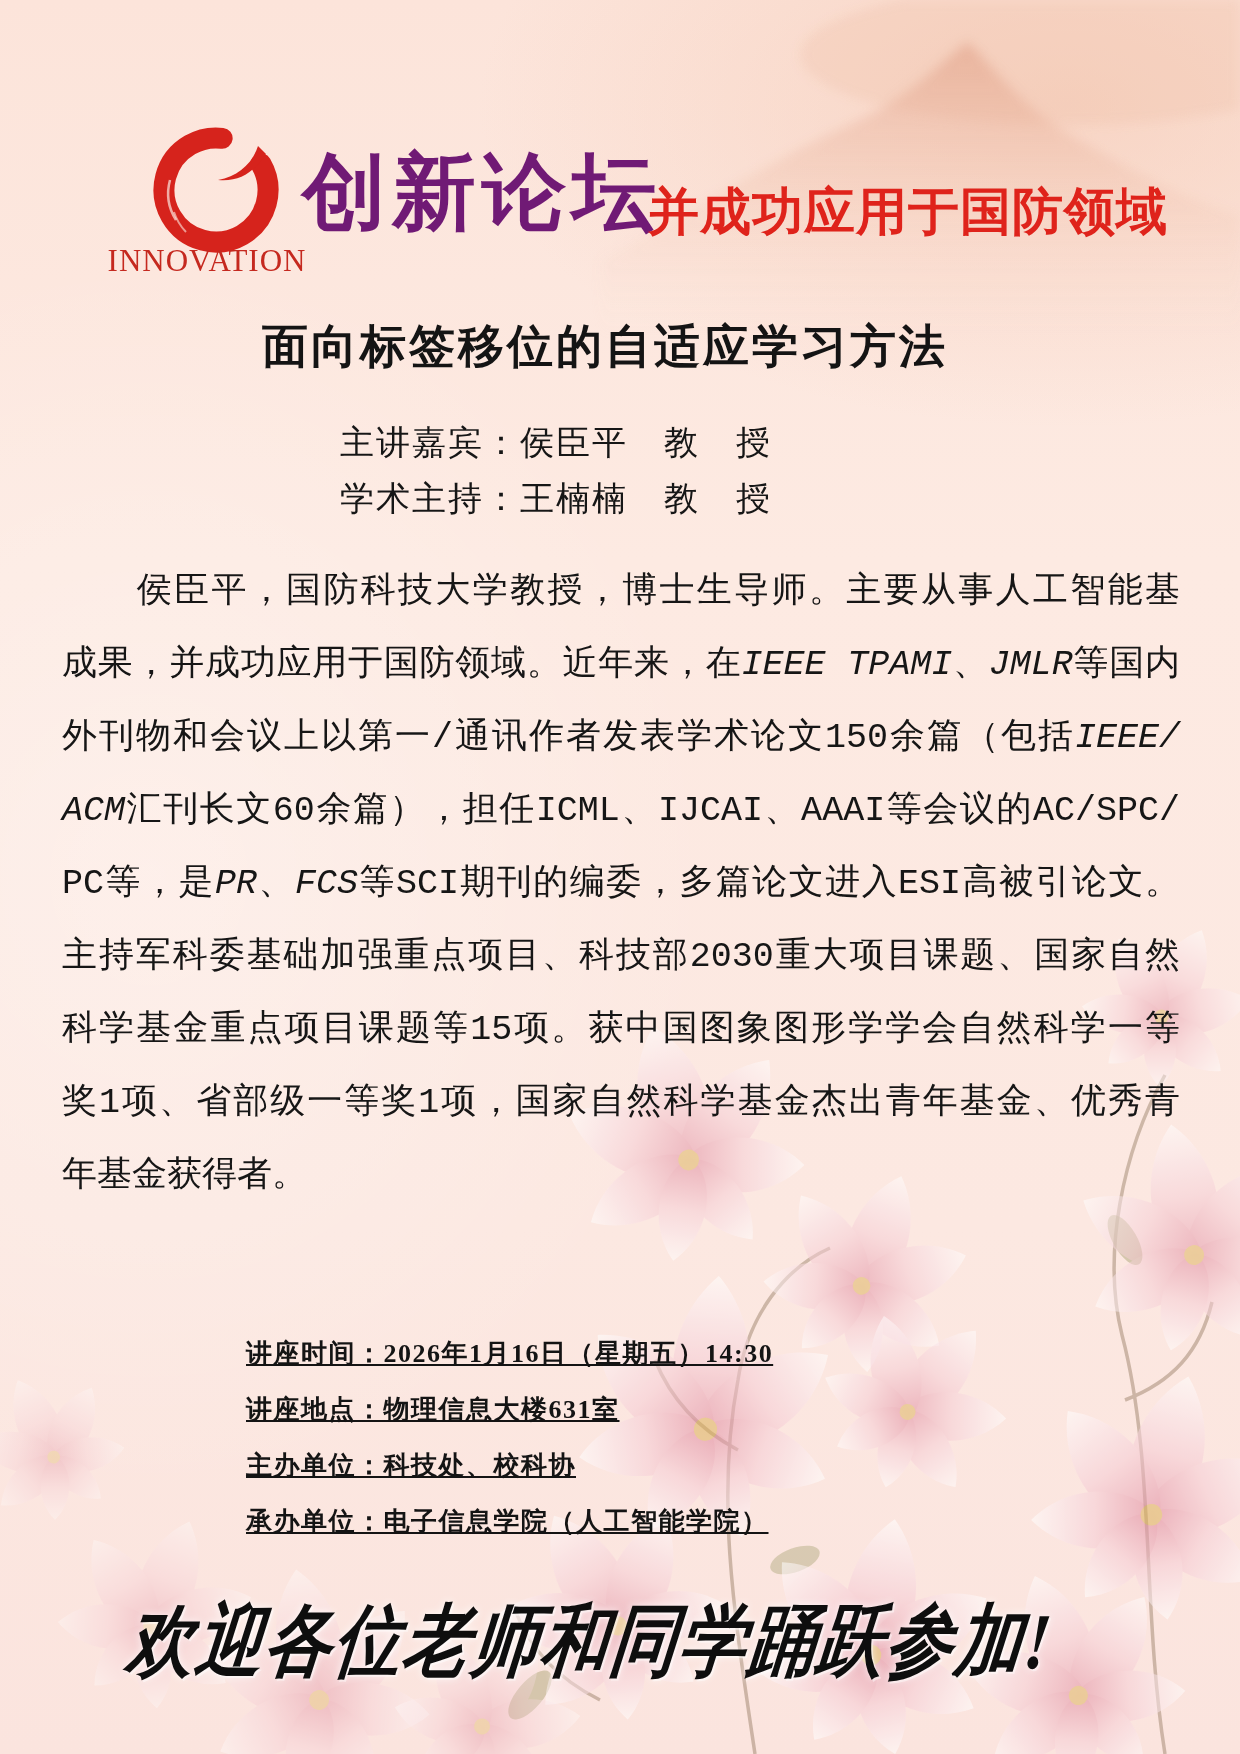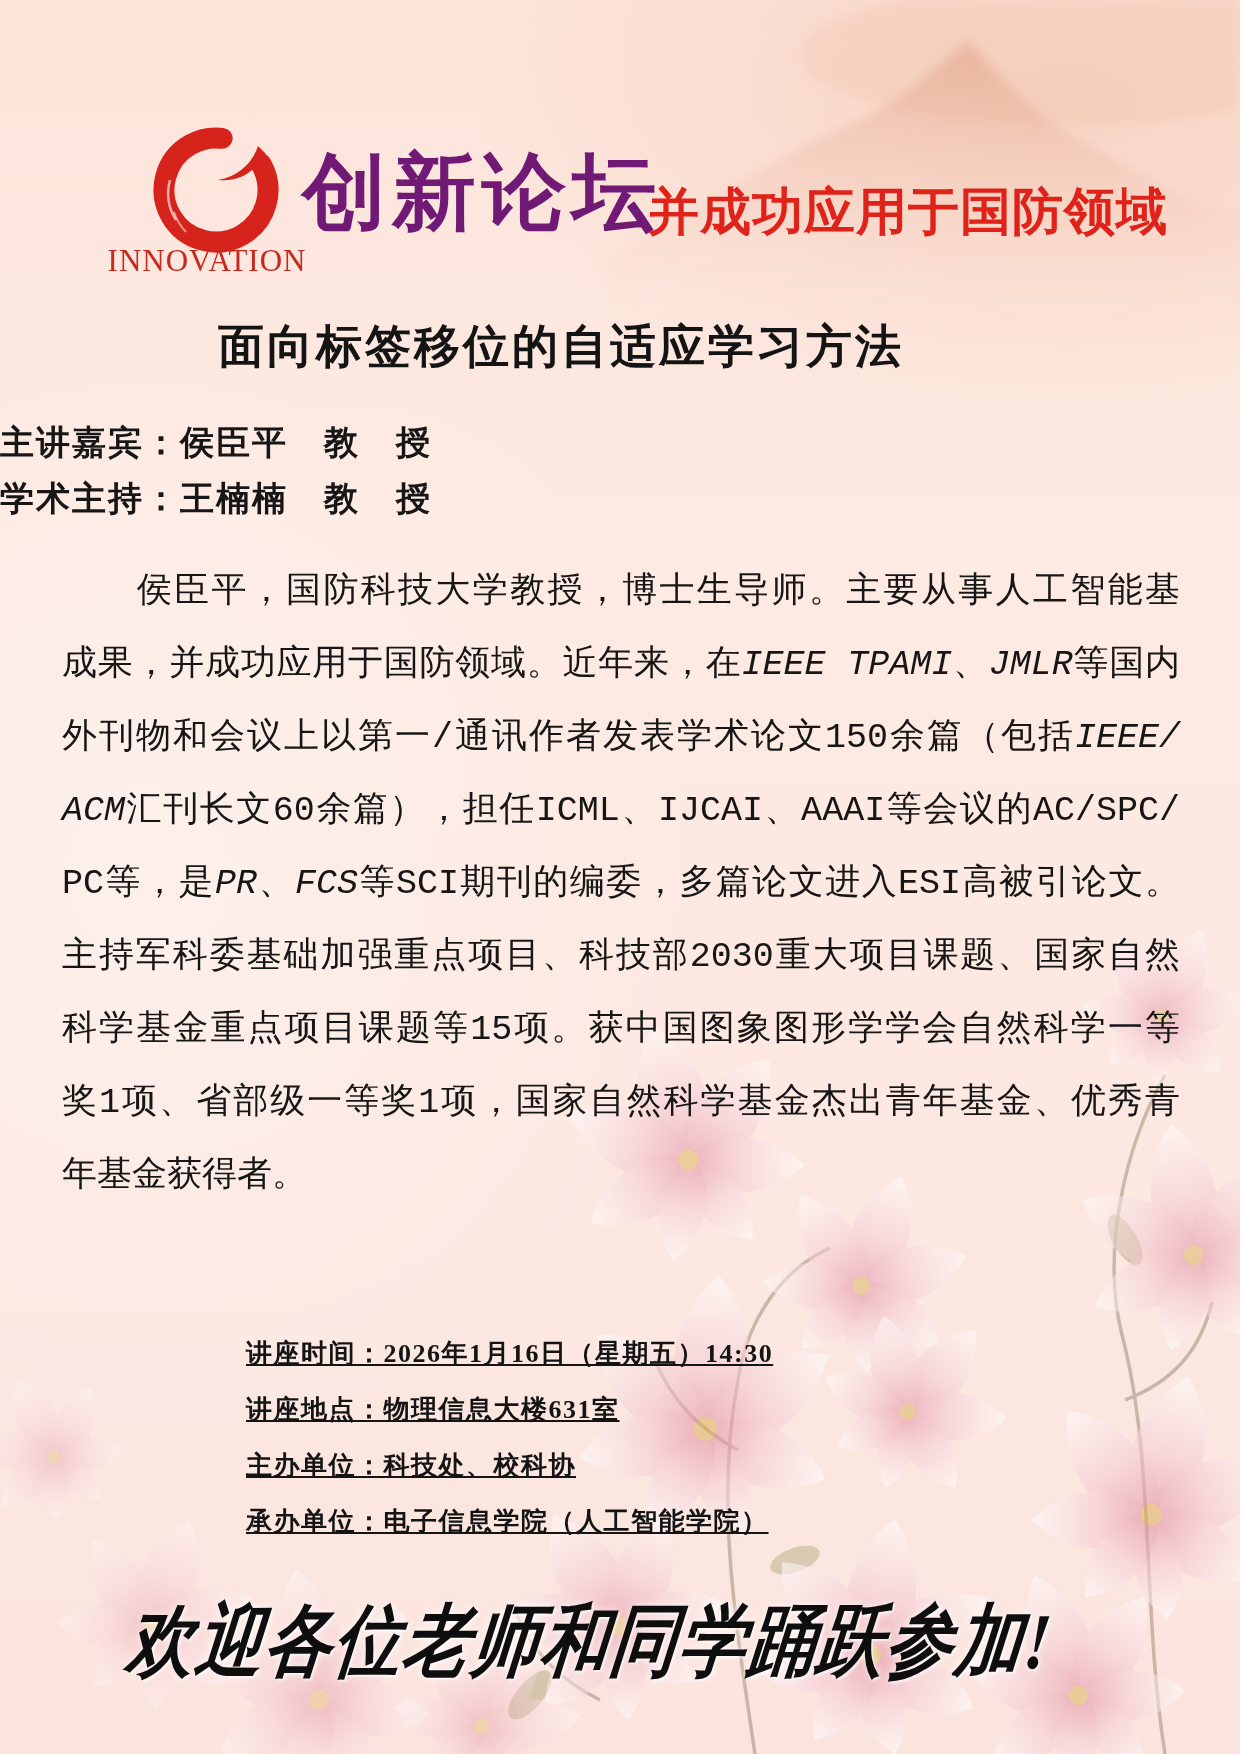--- a/index.html
+++ b/index.html
@@ -25,25 +25,25 @@
     font-size:84px;font-weight:bold;letter-spacing:6px;color:#701a75;
     font-family:"Liberation Sans","DejaVu Sans",sans-serif;
   }
   .session-number{
     position:absolute;left:648px;top:178px;z-index:5;
     font-size:51px;font-weight:bold;letter-spacing:1px;color:#df231b;
     font-family:"Liberation Sans","DejaVu Sans",sans-serif;
   }
   .talk-title{
     position:absolute;left:0;top:316px;width:1122px;text-align:center;z-index:5;
-    font-size:46px;font-weight:bold;letter-spacing:3px;color:#141414;
+    font-size:46px;font-weight:bold;letter-spacing:3px;color:#141414;padding-left:44px;
   }
   .speaker-line,.host-line{
-    position:absolute;left:0;width:1112px;z-index:5;
-    font-size:34px;letter-spacing:2px;color:#161616;font-weight:700;
+    position:absolute;left:0;width:1112px;text-align:center;z-index:5;
+    font-size:34px;letter-spacing:2px;color:#161616;font-weight:400;
   }
   .speaker-line{top:420px;}
   .host-line{top:476px;}
   .bio{
     position:absolute;left:62px;top:556px;width:1118px;z-index:5;
     font-size:35px;color:#161616;
   }
   .bio-line{line-height:73px;min-height:73px;text-align:justify;font-family:Liberation Mono, monospace;}
   .jline{text-align-last:justify;}
   .it{font-style:italic;}

